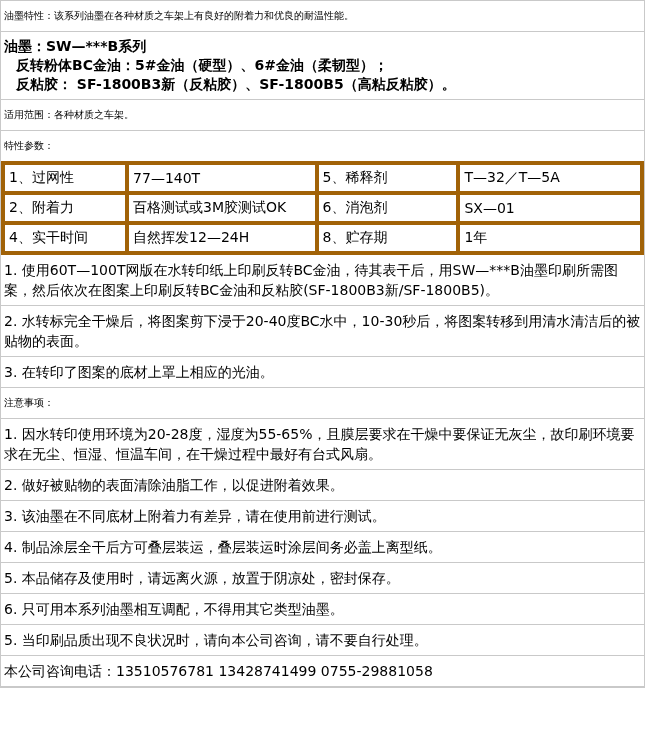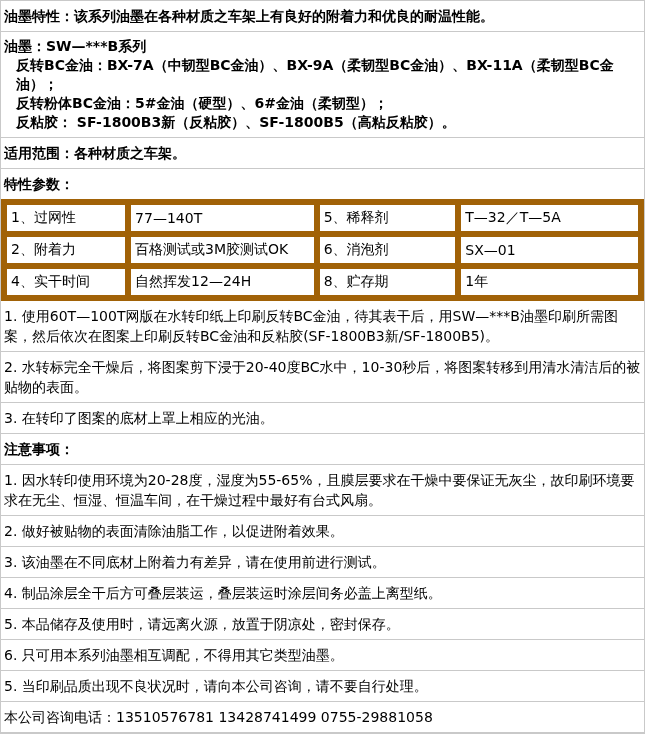--- a/index.html
+++ b/index.html
@@ -15,32 +15,32 @@
     background: #ffffff;
   }
   .row {
     border-bottom: 1px solid #c9c9c9;
     padding: 5px 3px;
     font-size: 14px;
     line-height: 20px;
   }
   .row.no-sep { border-bottom: none; }
   .bold-row {
-    font-weight: bold;
-    font-size: 14px;
+    font-weight: normal;
+    font-size: 10px;
   }
   .ink-line { line-height: 19px; font-weight: bold; }
   .indent { padding-left: 12px; }
   table.params {
     width: 100%;
     border-collapse: collapse;
     table-layout: fixed;
   }
   table.params td {
-    border: 6px solid #a16207;
+    border: 4px solid #a16207;
     height: 26px;
     padding: 0 4px;
     font-size: 14px;
     vertical-align: middle;
     overflow: hidden;
     white-space: nowrap;
   }
   .col1 { width: 19%; }
   .col2 { width: 30%; }
   .col3 { width: 22%; }
@@ -48,21 +48,20 @@
 </style>
 </head>
 <body>
 
 <div class="doc">
 
   <div class="row bold-row">油墨特性：该系列油墨在各种材质之车架上有良好的附着力和优良的耐温性能。</div>
 
   <div class="row">
     <div class="ink-line">油墨：SW—***B系列</div>
-    <div class="ink-line indent">反转BC金油：BX-7A（中韧型BC金油）、BX-9A（柔韧型BC金油）、BX-11A（柔韧型BC金油）；</div>
     <div class="ink-line indent">反转粉体BC金油：5#金油（硬型）、6#金油（柔韧型）；</div>
     <div class="ink-line indent">反粘胶： SF-1800B3新（反粘胶）、SF-1800B5（高粘反粘胶）。</div>
   </div>
 
   <div class="row bold-row">适用范围：各种材质之车架。</div>
 
   <div class="row bold-row no-sep">特性参数：</div>
 
   <table class="params">
     <tbody>

